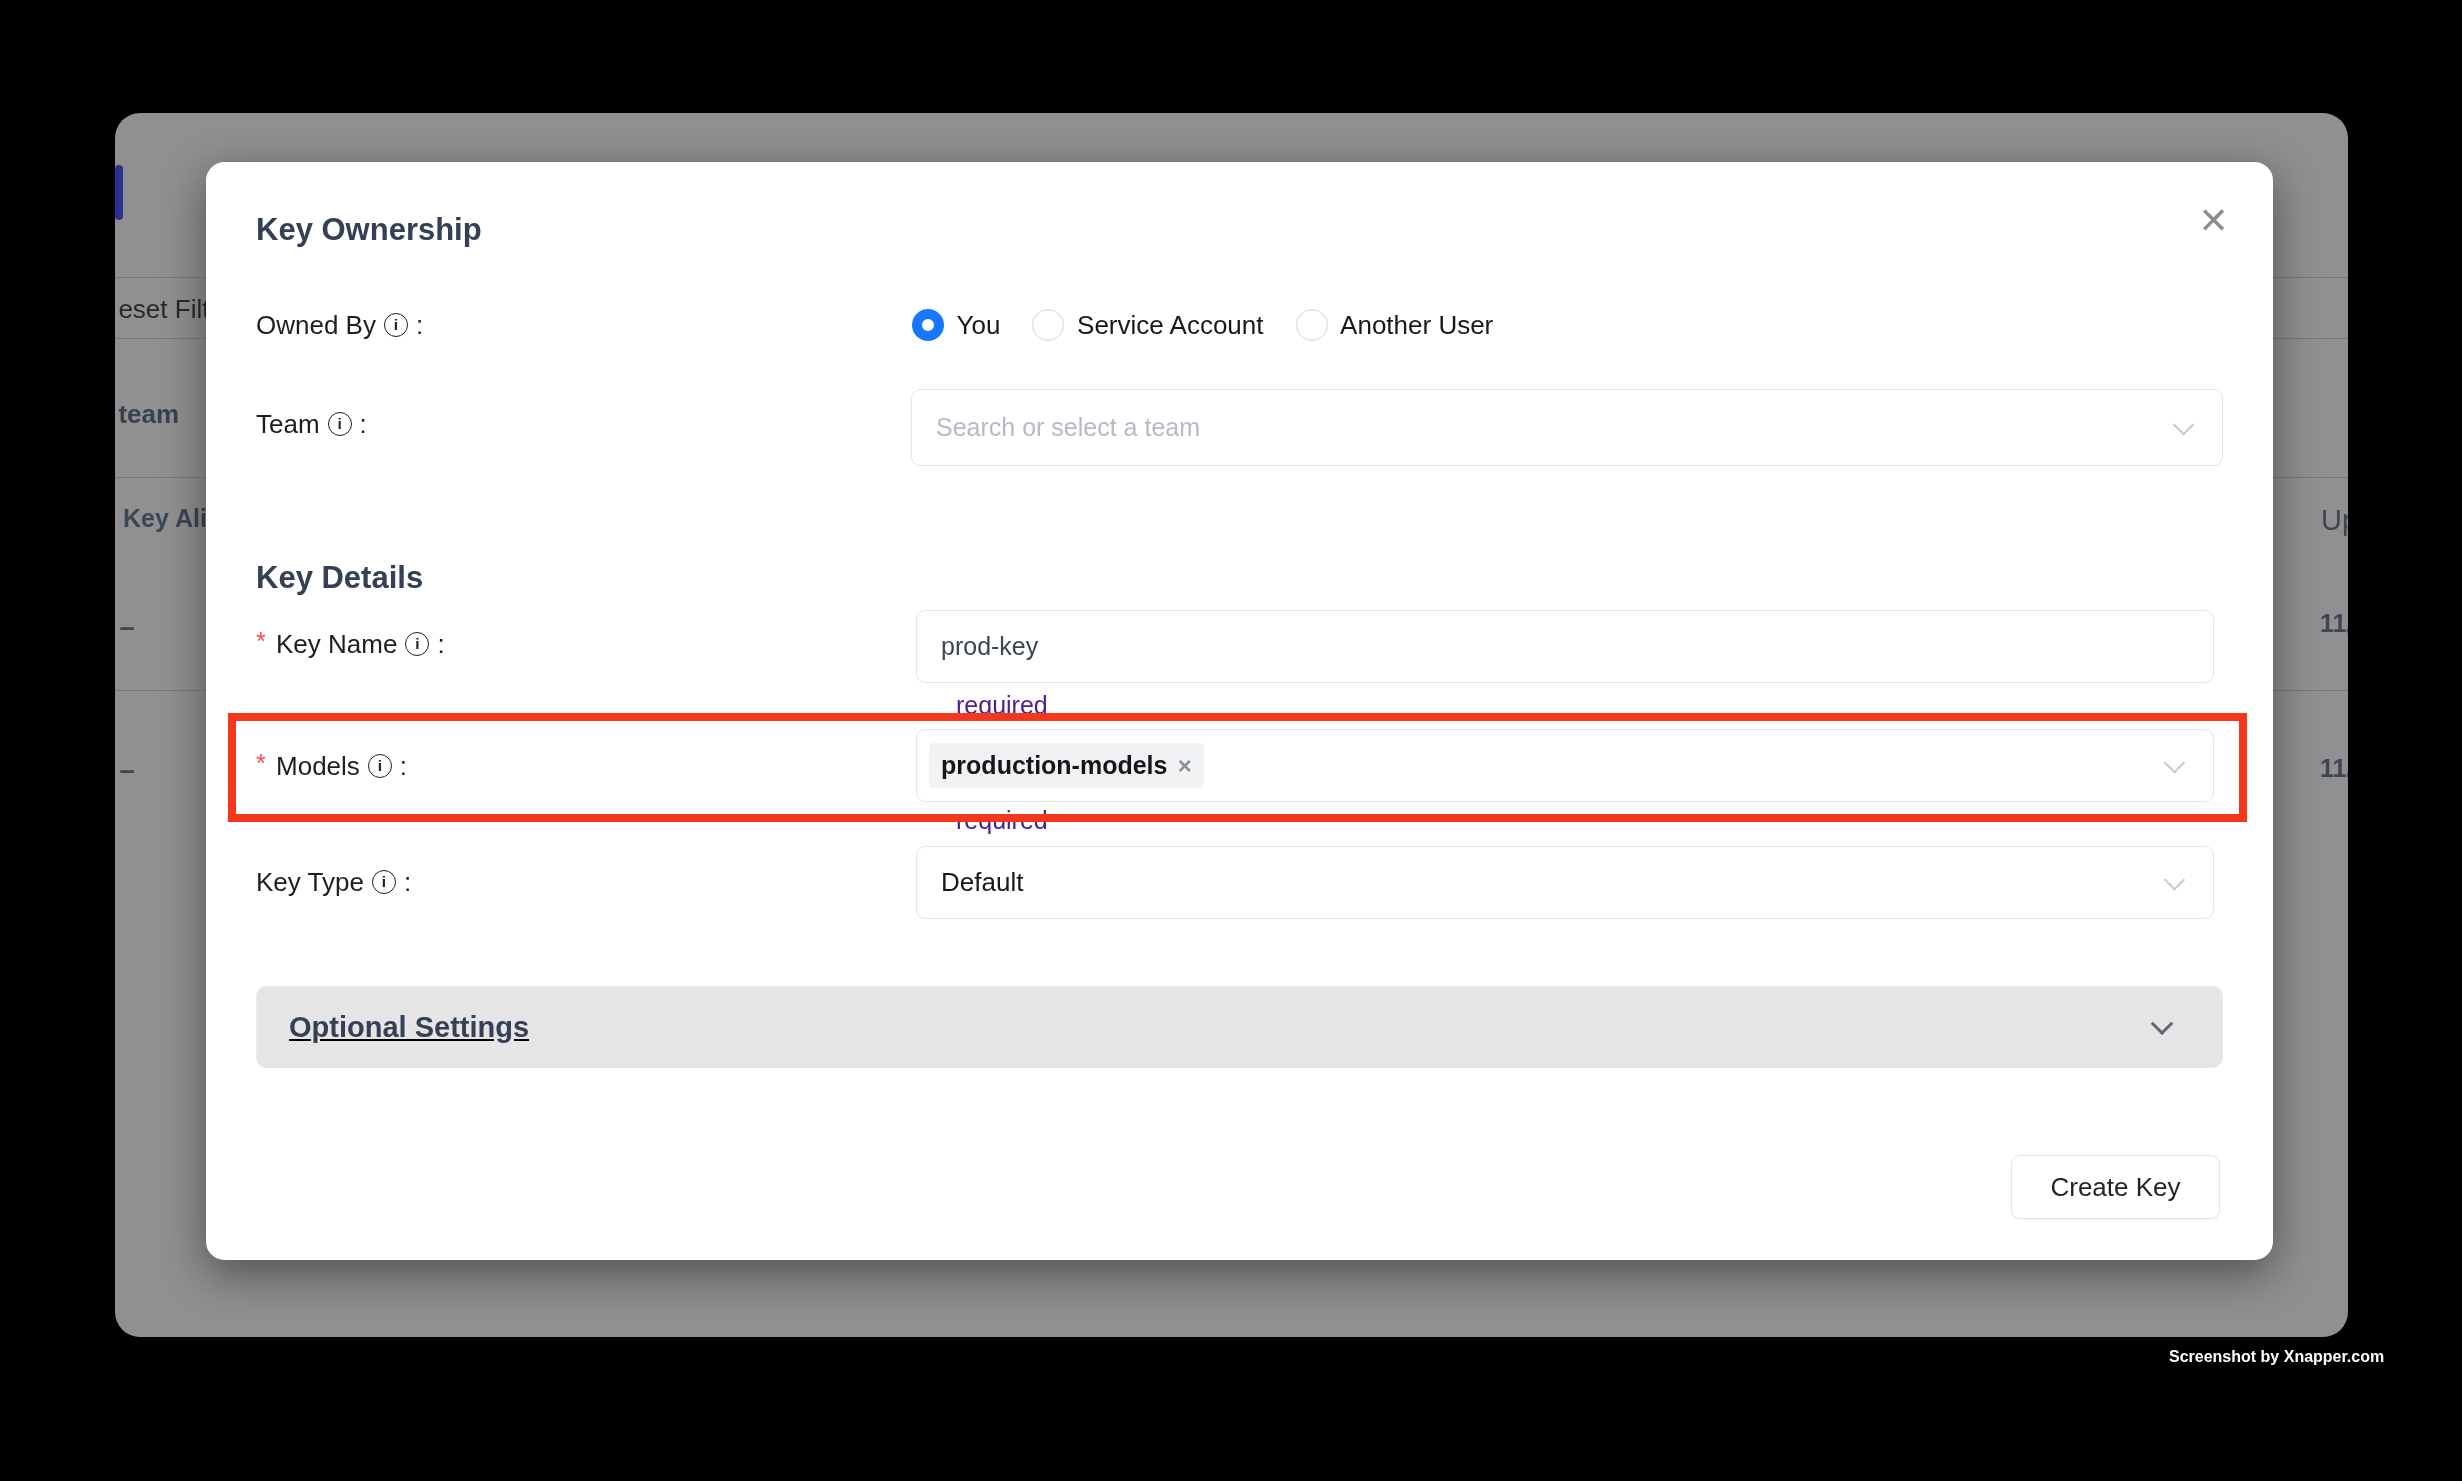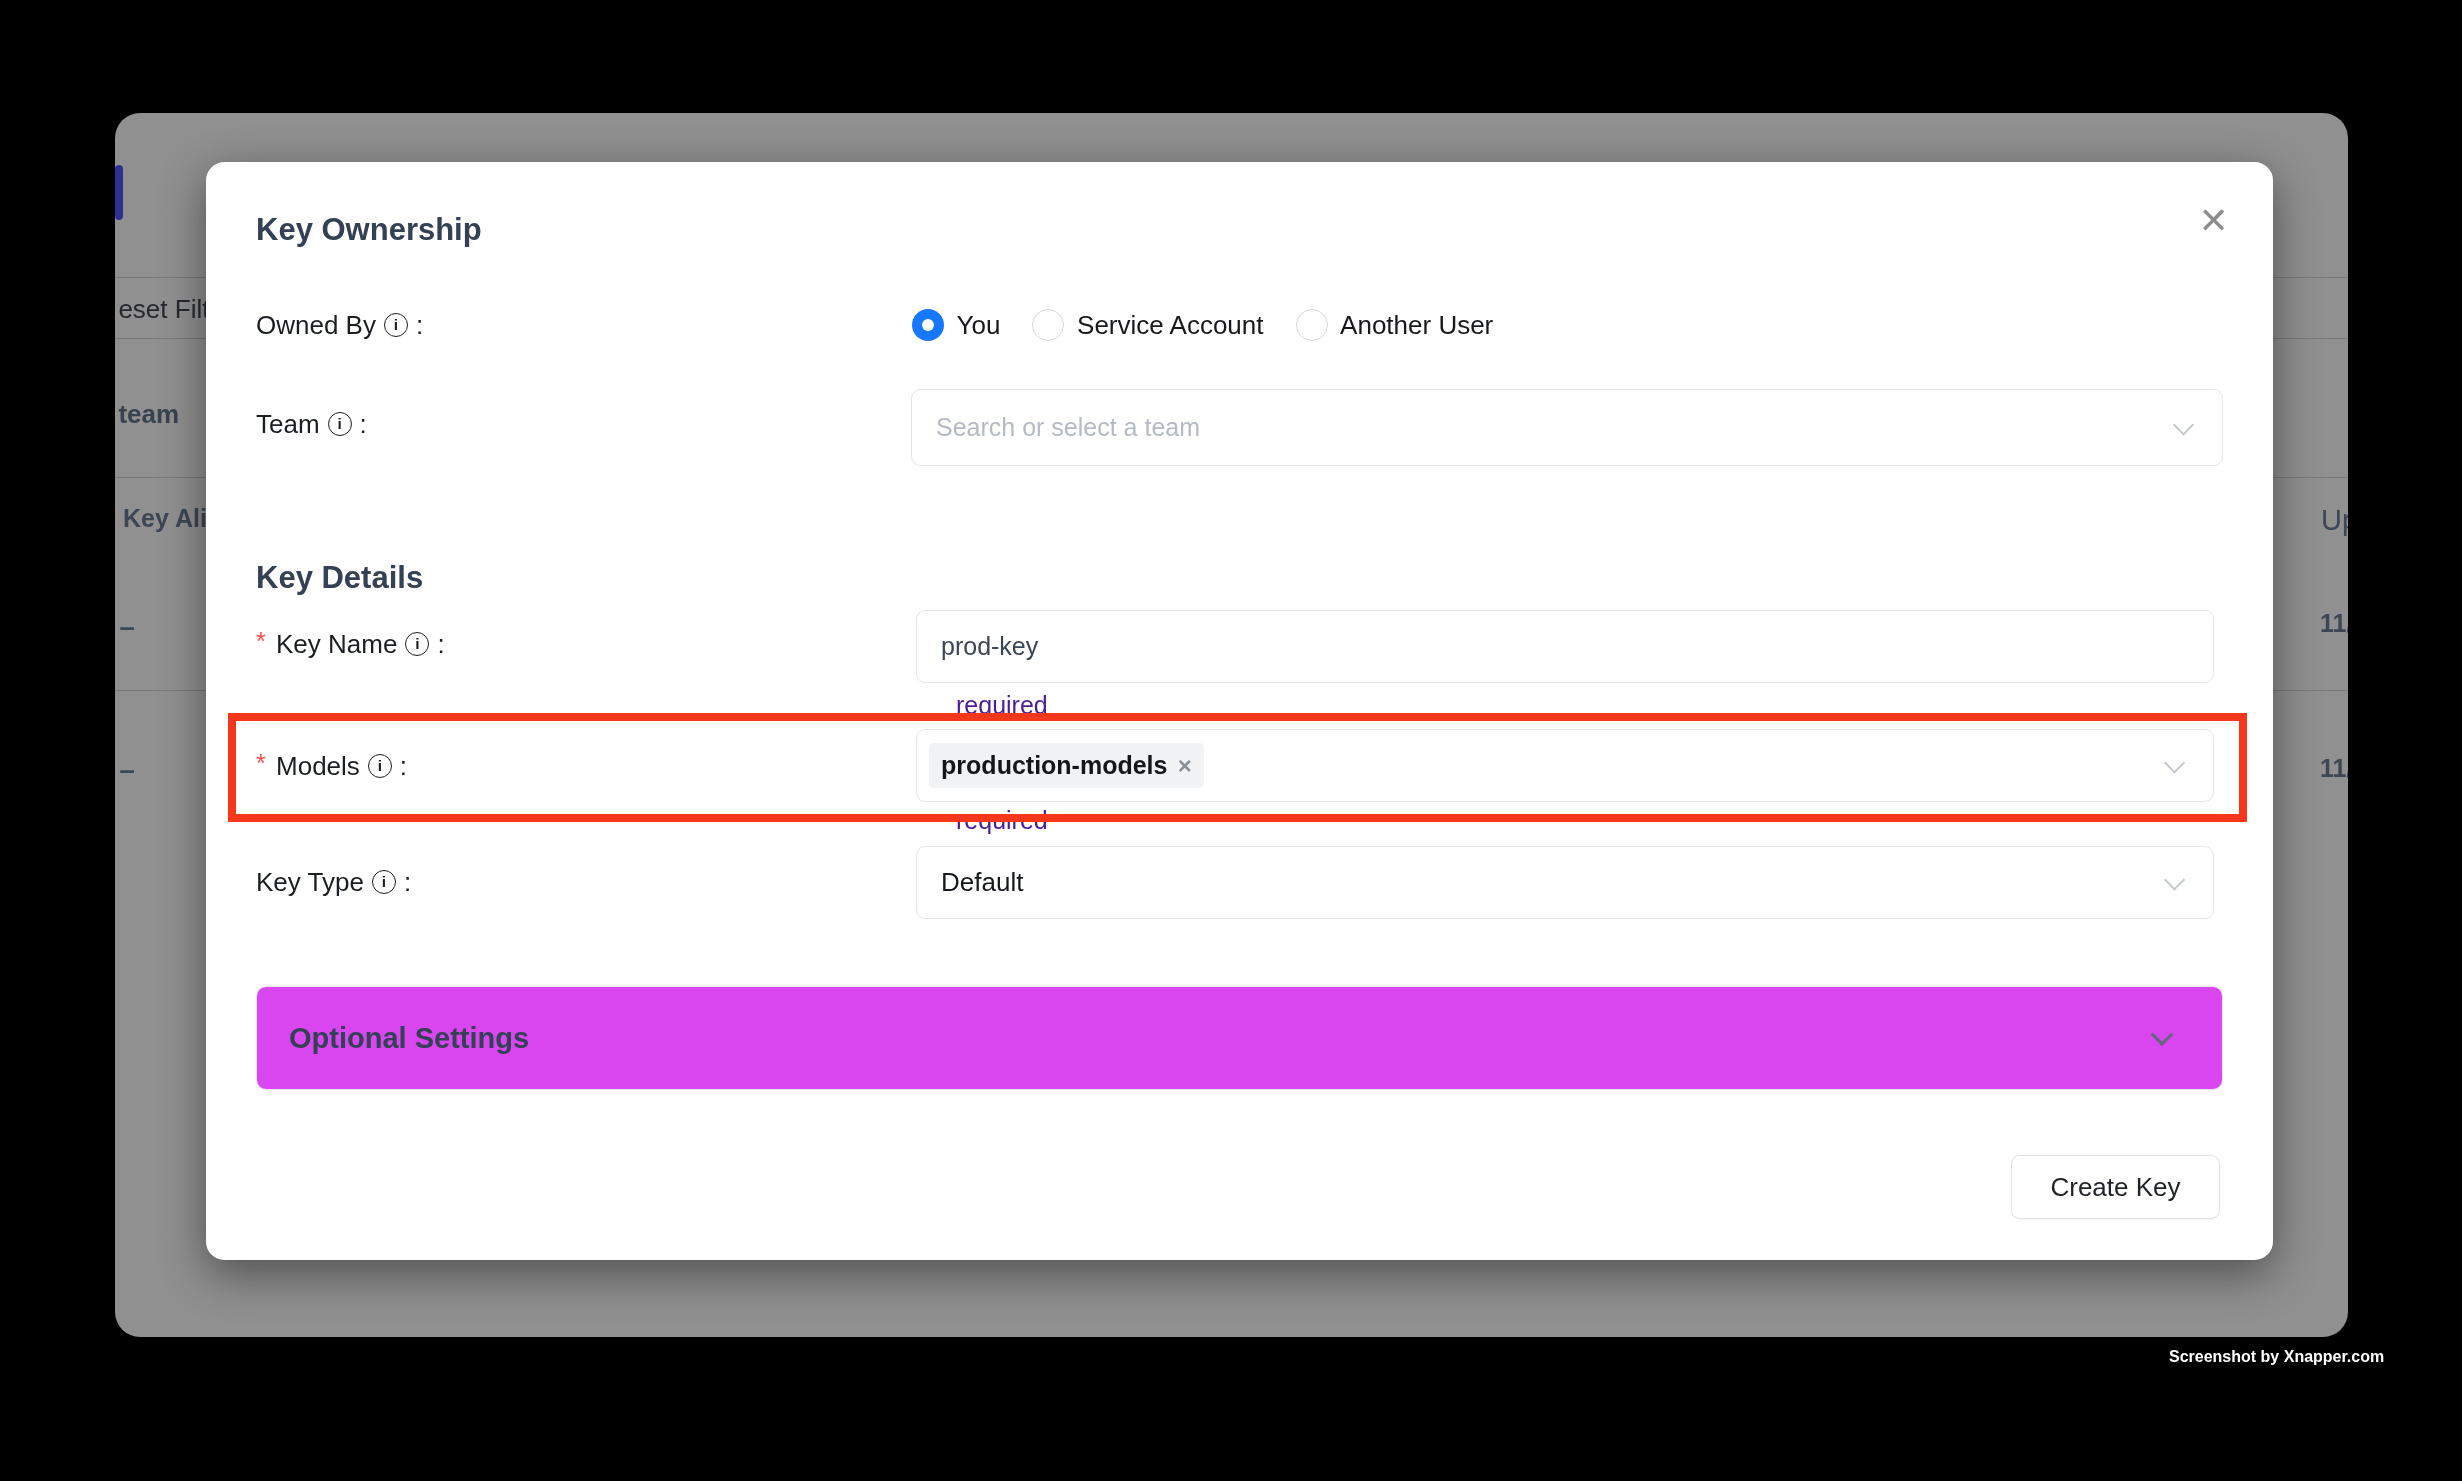--- a/index.html
+++ b/index.html
@@ -92,24 +92,24 @@
 
   .validation { position:absolute; left:750px; font-size:25px; line-height:25px; color:#4c1d95; }
   .val-keyname { top:531px; } .val-models { top:646px; }
 
   .red-box {
     position:absolute; left:22.4px; top:551px; width:2019px; height:109px;
     border:8px solid #f5371c; pointer-events:none; z-index:5;
   }
 
   .opt-panel {
-    position:absolute; left:50px; top:824px; width:1967px; height:104px;
-    border:1.1px solid #e8eaee; border-radius:10.3px; background:#d946ef;
+    position:absolute; left:50px; top:824px; width:1967px; height:82px;
+    border:1.1px solid #e8eaee; border-radius:10.3px; background:#e5e5e5;
     display:flex; align-items:center; justify-content:space-between;
-    padding:0 52px 0 32px; cursor:pointer;
+    padding:0 52px 0 32px; cursor:pointer;text-decoration:underline;
   }
   .opt-title { font-size:29px; font-weight:600; color:#334055; }
   .chevron-dark {
     width:16px; height:16px; border-right:3.4px solid #5d6878; border-bottom:3.4px solid #5d6878;
     transform:rotate(45deg) translate(-2.3px,-2.3px);
   }
 
   .create-btn {
     position:absolute; left:1805px; top:993px; width:209px; height:64px;
     background:#fff; border:1.1px solid #e3e4e6; border-radius:9.2px;

